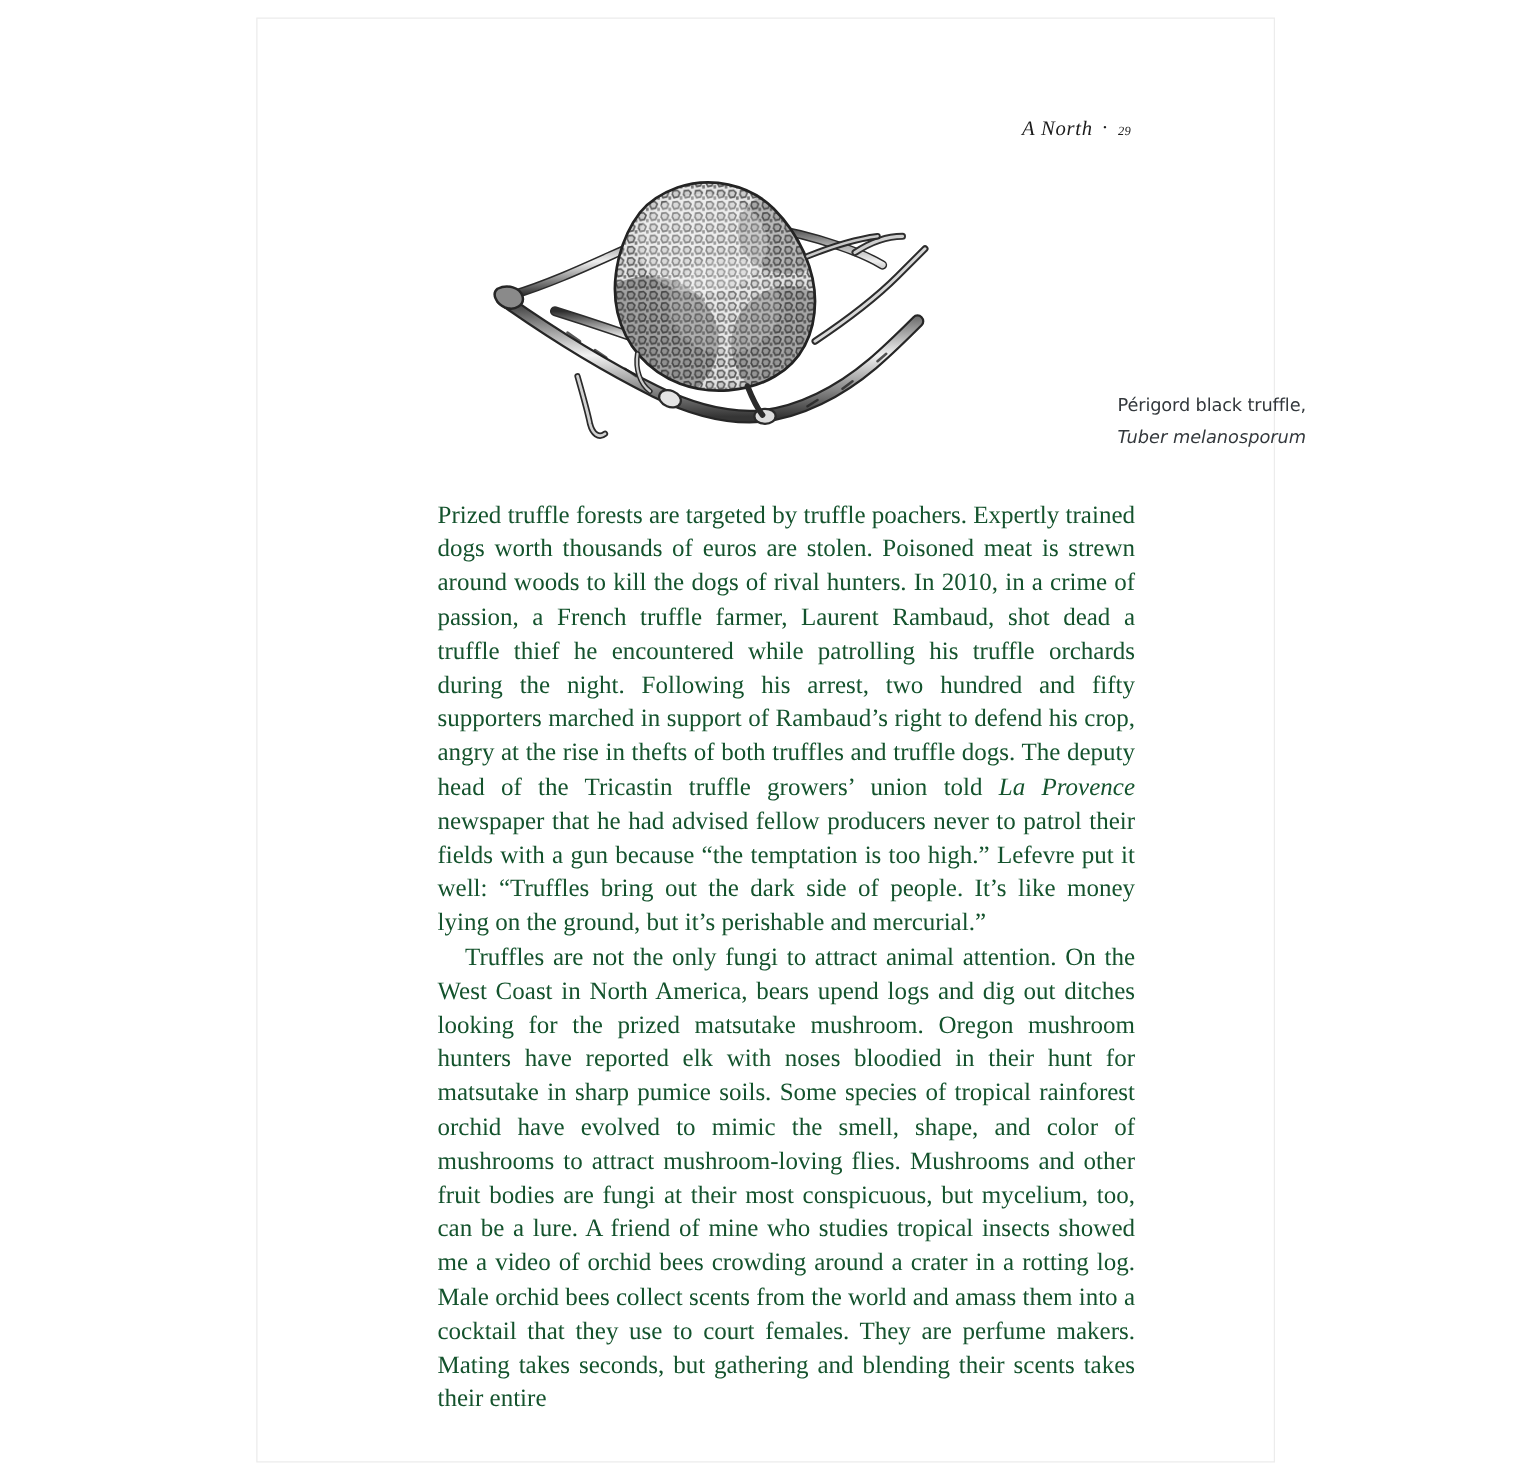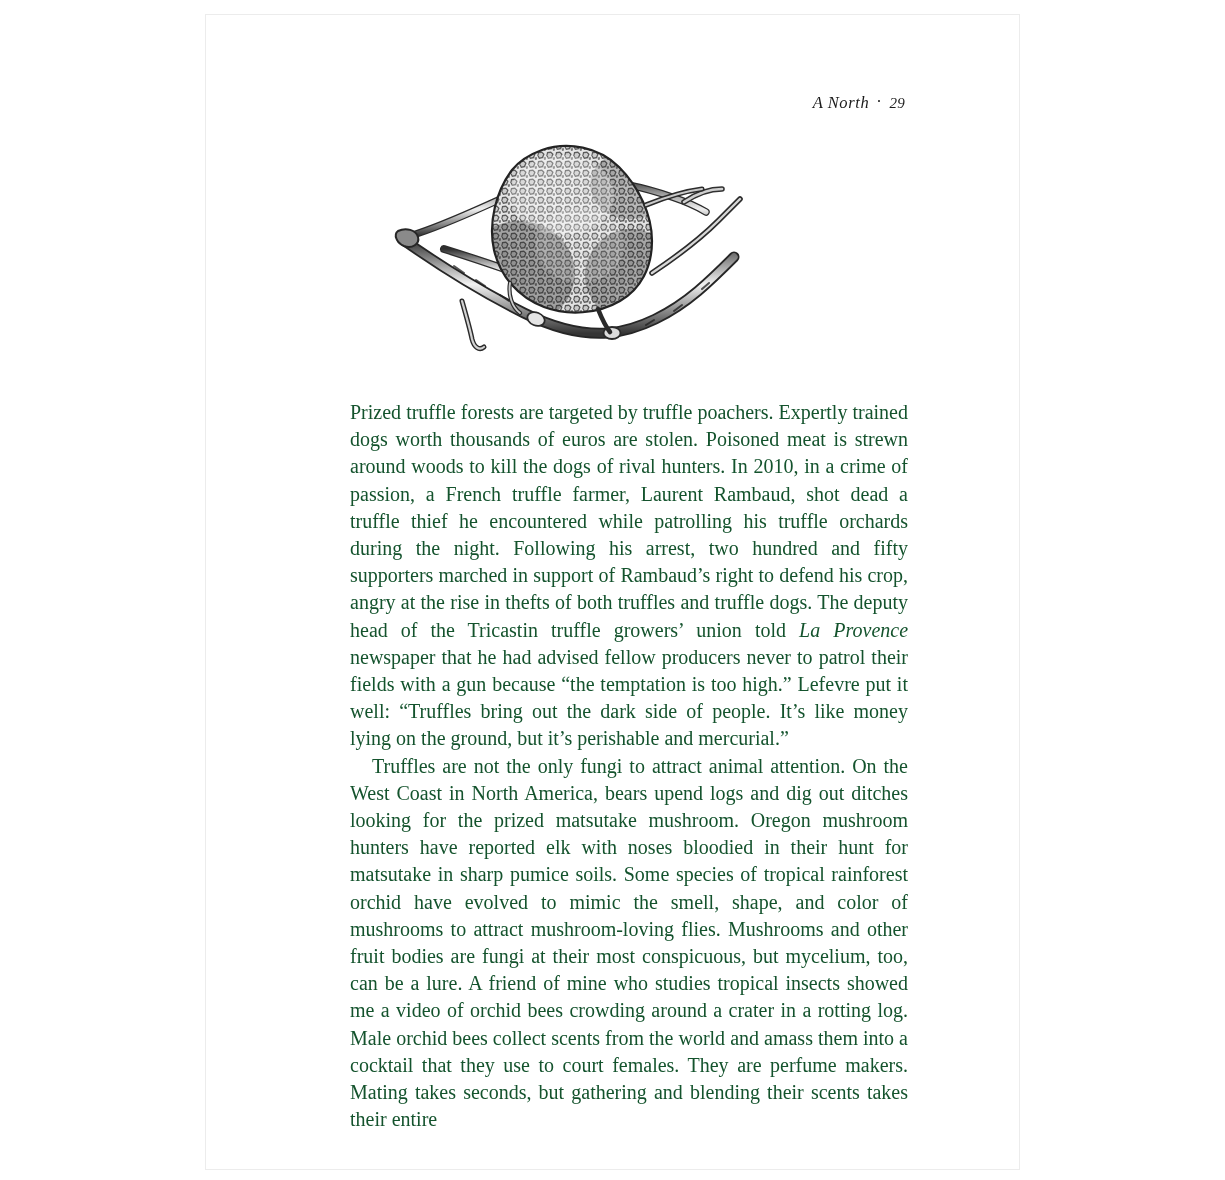--- a/index.html
+++ b/index.html
@@ -42,21 +42,21 @@
     white-space: nowrap;
   }
   #running-head .rh-sep {
     font-style: normal;
     padding: 0 7px;
     position: relative;
     top: -1px;
   }
   #running-head .rh-folio {
     font-style: italic;
-    font-size: 15px;
+    font-size: 10px;
     letter-spacing: 0.3px;
     margin-top: 20px;
   }
 
   
   #figure-block {
     position: absolute;
     left: 178px;
     top: 118px;
     width: 560px;
@@ -239,20 +239,24 @@
         <path d="M262 72 C 282 64, 302 58, 318 56" fill="none" stroke="#c9c9c9" stroke-width="2.2" stroke-linecap="round"></path>
       </g>
 
       <g>
         <path d="M214 176 C 218 186, 222 194, 226 199" fill="none" stroke="#2a2a2a" stroke-width="4.6" stroke-linecap="round"></path>
         <path d="M126 150 C 124 162, 128 174, 136 180" fill="none" stroke="#2a2a2a" stroke-width="4.2" stroke-linecap="round"></path>
         <path d="M126 150 C 124 162, 128 174, 136 180" fill="none" stroke="#cccccc" stroke-width="1.8" stroke-linecap="round"></path>
       </g>
     </svg>
 
+    <div id="figure-caption">
+      <span>Périgord black truffle,</span><br>
+      <span class="cap-species">Tuber melanosporum</span>
+    </div>
   </div>
 
   <div id="body-text">
       <p><span>Prized truffle forests are targeted by truffle poachers. Expertly trained dogs worth thousands of euros are stolen. Poisoned meat is strewn around woods to kill the dogs of rival hunters. In 2010, in a crime of passion, a French truffle farmer, Laurent Rambaud, shot dead a truffle thief he encountered while patrolling his truffle orchards during the night. Following his arrest, two hundred and fifty supporters marched in support of Rambaud’s right to defend his crop, angry at the rise in thefts of both truffles and truffle dogs. The deputy head of the Tricastin truffle growers’ union told </span><i>La Provence</i><span> newspaper that he had advised fellow producers never to patrol their fields with a gun because “the temptation is too high.” Lefevre put it well: “Truffles bring out the dark side of people. It’s like money lying on the ground, but it’s perishable and mercurial.”</span></p>
       <p class="indented"><span>Truffles are not the only fungi to attract animal attention. On the West Coast in North America, bears upend logs and dig out ditches looking for the prized matsutake mushroom. Oregon mushroom hunters have reported elk with noses bloodied in their hunt for matsutake in sharp pumice soils. Some species of tropical rainforest orchid have evolved to mimic the smell, shape, and color of mushrooms to attract mushroom-loving flies. Mushrooms and other fruit bodies are fungi at their most conspicuous, but mycelium, too, can be a lure. A friend of mine who studies tropical insects showed me a video of orchid bees crowding around a crater in a rotting log. Male orchid bees collect scents from the world and amass them into a cocktail that they use to court females. They are perfume makers. Mating takes seconds, but gathering and blending their scents takes their entire</span></p>
     </div>
 
 </div>
 
 </body></html>

